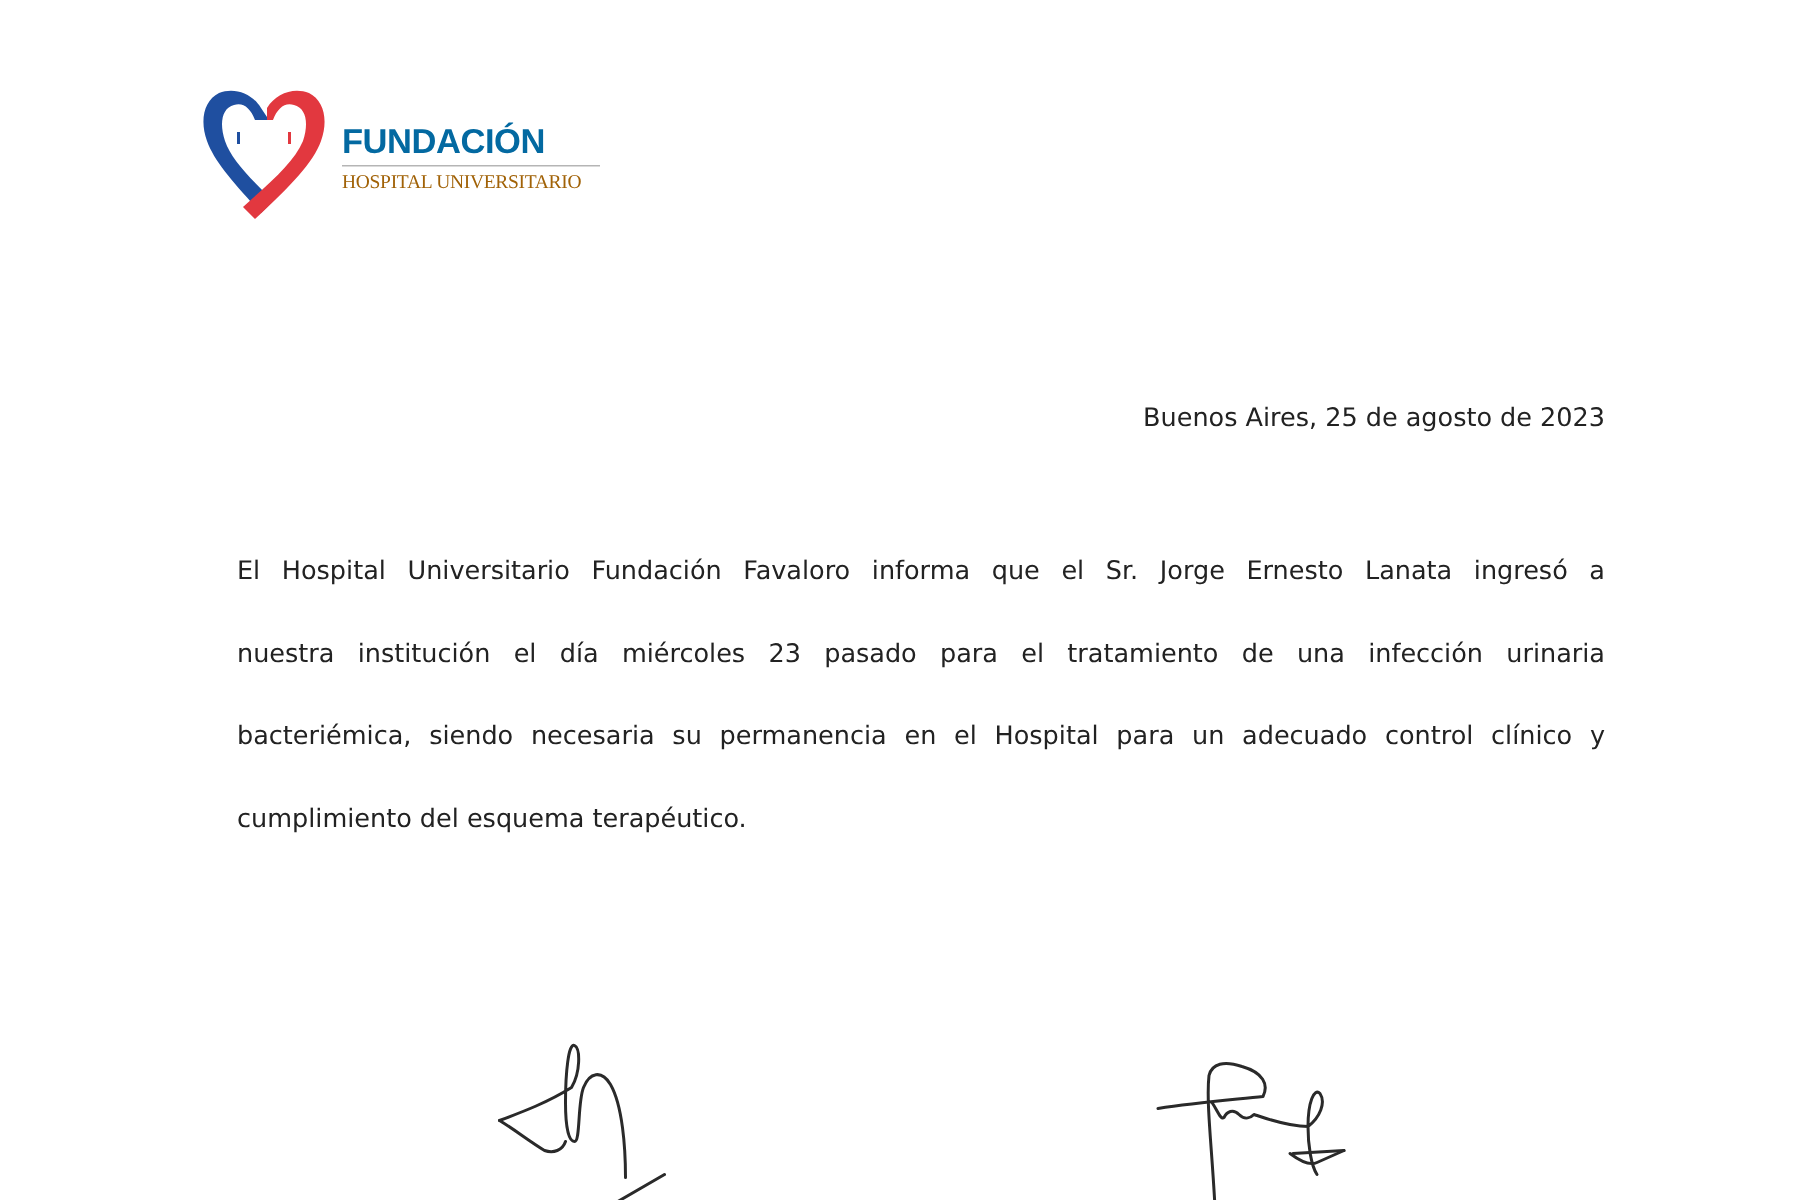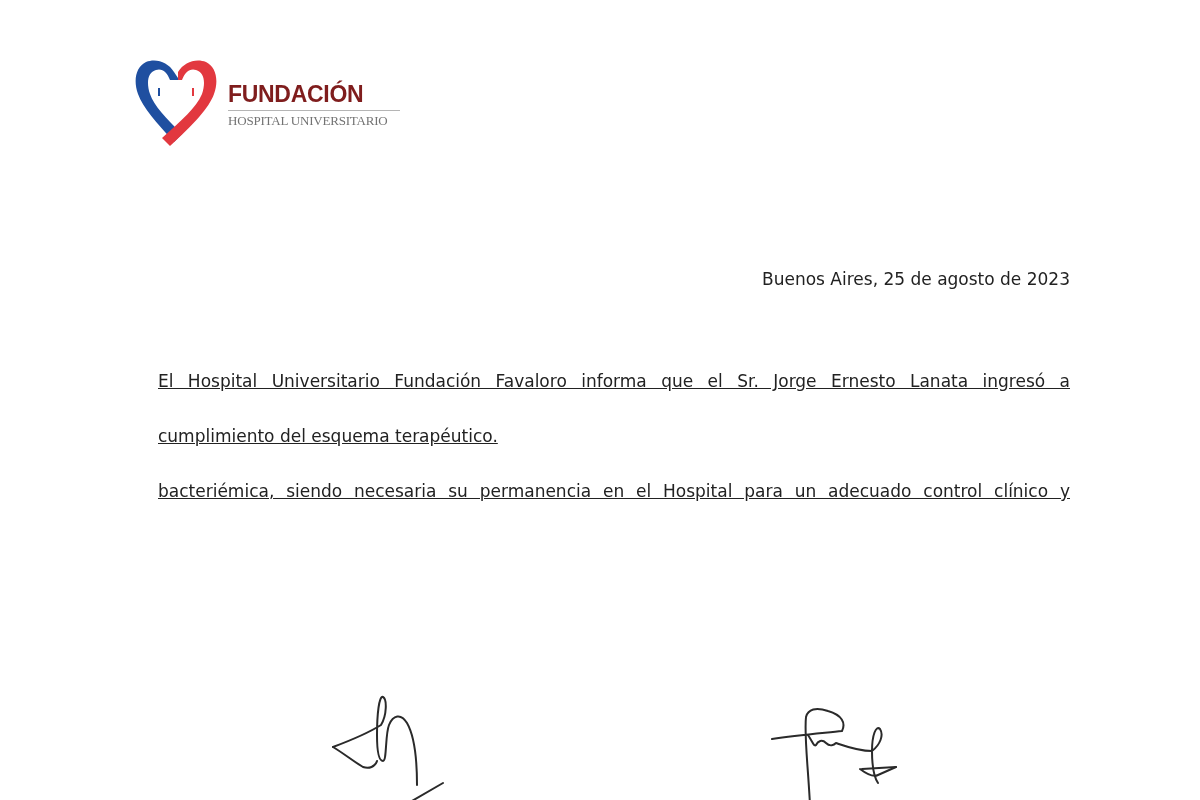--- a/index.html
+++ b/index.html
@@ -33,37 +33,37 @@
       position: absolute;
       left: 94px;
       top: 24px;
       width: 180px;
     }
     .logo-line1, .logo-line2 {
       font-family: "Liberation Sans", sans-serif;
       font-weight: bold;
       font-size: 23px;
       line-height: 24px;
-      color: #7f1d1d;
+      color: #0369a1;
       letter-spacing: -0.3px;
       display: block;
     }
     .logo-divider {
       display: block;
       width: 172px;
       height: 1px;
       background: #b5b5b5;
       margin-top: 4px;
       margin-bottom: 3px;
     }
     .logo-sub {
       font-family: "Liberation Serif", serif;
       font-size: 13px;
       line-height: 14px;
-      color: #737373;
+      color: #a16207;
       letter-spacing: -0.2px;
       display: block;
     }
     .date {
       position: absolute;
       right: 130px;
       top: 266px;
       font-size: 17px;
       line-height: 26px;
       color: #222;
@@ -78,21 +78,20 @@
     }
     .line {
       font-size: 17px;
       line-height: 26px;
       height: 26px;
       margin-bottom: 29px;
       color: #222;
       white-space: nowrap;
       text-align: justify;
       text-align-last: justify;
-      text-decoration: underline;
     }
     .line.last {
       text-align-last: left;
     }
     .signature {
       position: absolute;
     }
     .sig-left {
       left: 325px;
       top: 695px;
@@ -124,22 +123,23 @@
     <span class="logo-line1">FUNDACIÓN</span>
     <span class="logo-divider"></span>
     <span class="logo-sub">HOSPITAL UNIVERSITARIO</span>
   </div>
 </div>
 
 <div class="date">Buenos Aires, 25 de agosto de 2023</div>
 
 <div class="body-text">
   <div class="line">El Hospital Universitario Fundación Favaloro informa que el Sr. Jorge Ernesto Lanata ingresó a</div>
+  <div class="line">nuestra institución el día miércoles 23 pasado para el tratamiento de una infección urinaria</div>
+  <div class="line">bacteriémica, siendo necesaria su permanencia en el Hospital para un adecuado control clínico y</div>
   <div class="line last">cumplimiento del esquema terapéutico.</div>
-  <div class="line">bacteriémica, siendo necesaria su permanencia en el Hospital para un adecuado control clínico y</div>
 </div>
 
 <svg class="signature sig-left" viewBox="0 0 140 110" fill="none" stroke="#2a2a2a" stroke-width="2" stroke-linecap="round" stroke-linejoin="round">
   <path d="M8 52 C24 46 40 40 56 30 C62 20 62 4 58 2 C54 0 52 20 52 40 C52 56 54 66 58 66 C62 66 60 40 64 30 C68 20 76 18 82 28 C90 42 92 70 92 90"></path>
   <path d="M8 52 C18 58 28 66 38 72 C44 74 50 72 52 66"></path>
   <path d="M80 110 L118 88"></path>
 </svg>
 
 <svg class="signature sig-right" viewBox="0 0 150 110" fill="none" stroke="#2a2a2a" stroke-width="2" stroke-linecap="round" stroke-linejoin="round">
   <path d="M4 44 C30 40 56 38 74 36 C78 28 74 20 60 16 C48 12 40 14 38 22 C36 40 40 70 42 110"></path>

